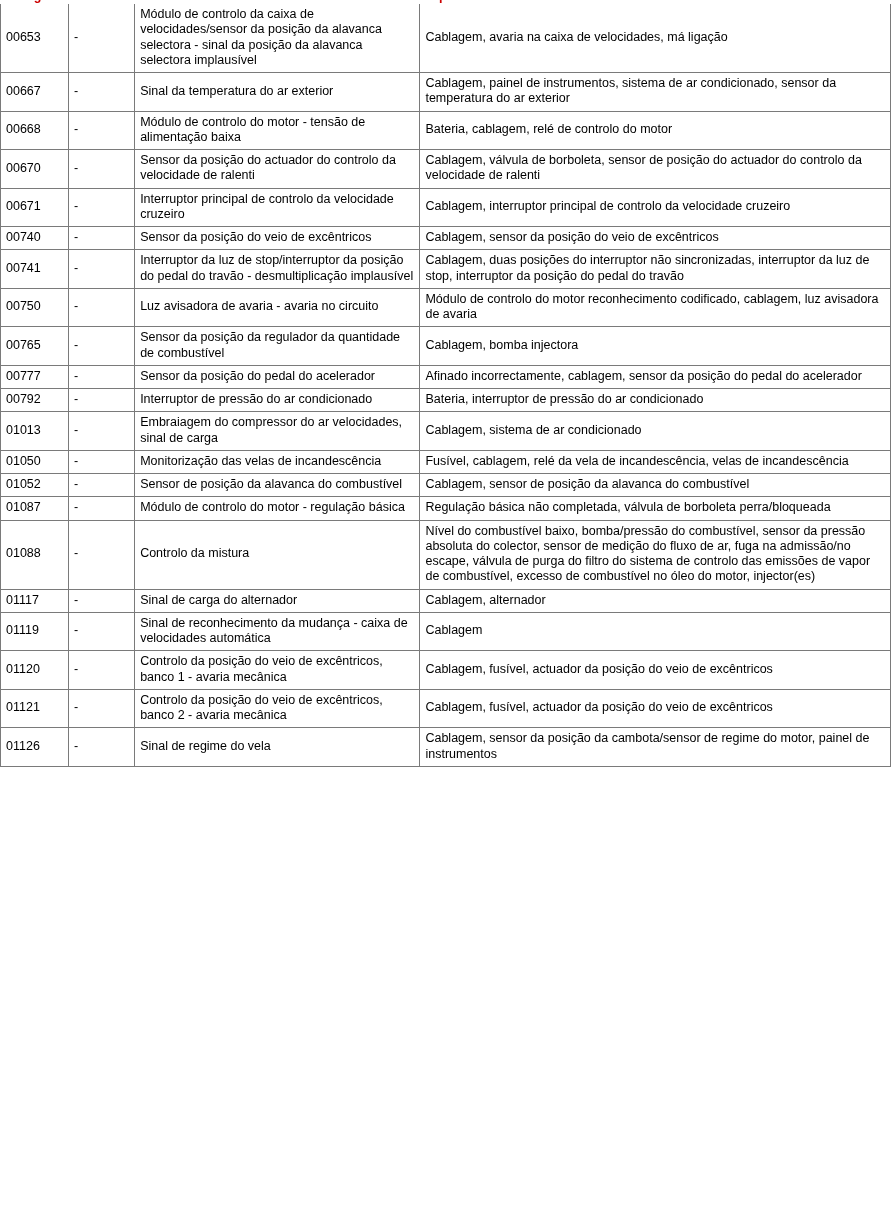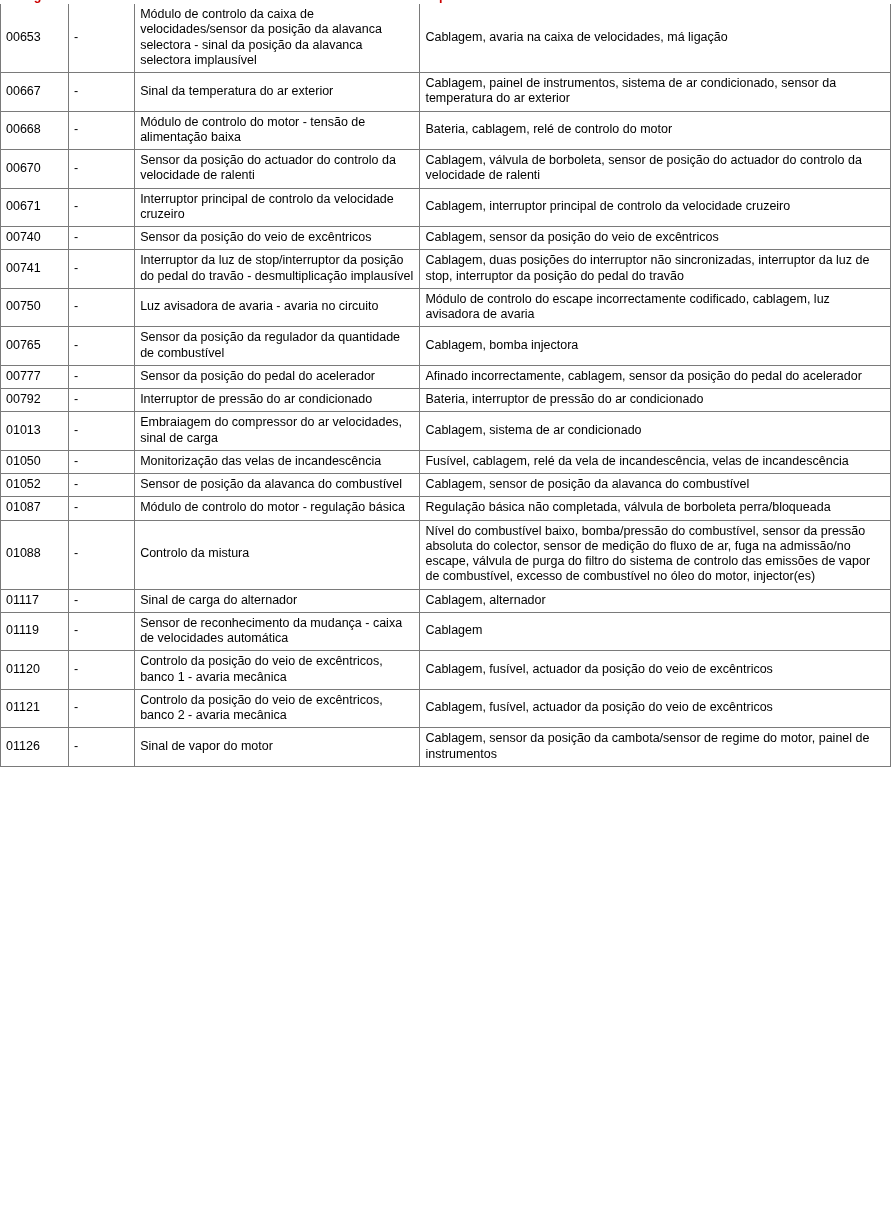--- a/index.html
+++ b/index.html
@@ -113,21 +113,21 @@
     <tr>
       <td>00741</td>
       <td>-</td>
       <td>Interruptor da luz de stop/interruptor da posição do pedal do travão - desmultiplicação implausível</td>
       <td>Cablagem, duas posições do interruptor não sincronizadas, interruptor da luz de stop, interruptor da posição do pedal do travão</td>
     </tr>
     <tr>
       <td>00750</td>
       <td>-</td>
       <td>Luz avisadora de avaria - avaria no circuito</td>
-      <td>Módulo de controlo do escape incorrectamente codificado, cablagem, luz avisadora de avaria</td>
+      <td>Módulo de controlo do motor reconhecimento codificado, cablagem, luz avisadora de avaria</td>
     </tr>
     <tr>
       <td>00765</td>
       <td>-</td>
       <td>Sensor da posição da regulador da quantidade de combustível</td>
       <td>Cablagem, bomba injectora</td>
     </tr>
     <tr>
       <td>00777</td>
       <td>-</td>
@@ -172,35 +172,35 @@
     </tr>
     <tr>
       <td>01117</td>
       <td>-</td>
       <td>Sinal de carga do alternador</td>
       <td>Cablagem, alternador</td>
     </tr>
     <tr>
       <td>01119</td>
       <td>-</td>
-      <td>Sensor de reconhecimento da mudança - caixa de velocidades automática</td>
+      <td>Sinal de reconhecimento da mudança - caixa de velocidades automática</td>
       <td>Cablagem</td>
     </tr>
     <tr>
       <td>01120</td>
       <td>-</td>
       <td>Controlo da posição do veio de excêntricos, banco 1 - avaria mecânica</td>
       <td>Cablagem, fusível, actuador da posição do veio de excêntricos</td>
     </tr>
     <tr>
       <td>01121</td>
       <td>-</td>
       <td>Controlo da posição do veio de excêntricos, banco 2 - avaria mecânica</td>
       <td>Cablagem, fusível, actuador da posição do veio de excêntricos</td>
     </tr>
     <tr>
       <td>01126</td>
       <td>-</td>
-      <td>Sinal de vapor do motor</td>
+      <td>Sinal de regime do vela</td>
       <td>Cablagem, sensor da posição da cambota/sensor de regime do motor, painel de instrumentos</td>
     </tr>
   </tbody>
 </table>
 
 </body></html>

